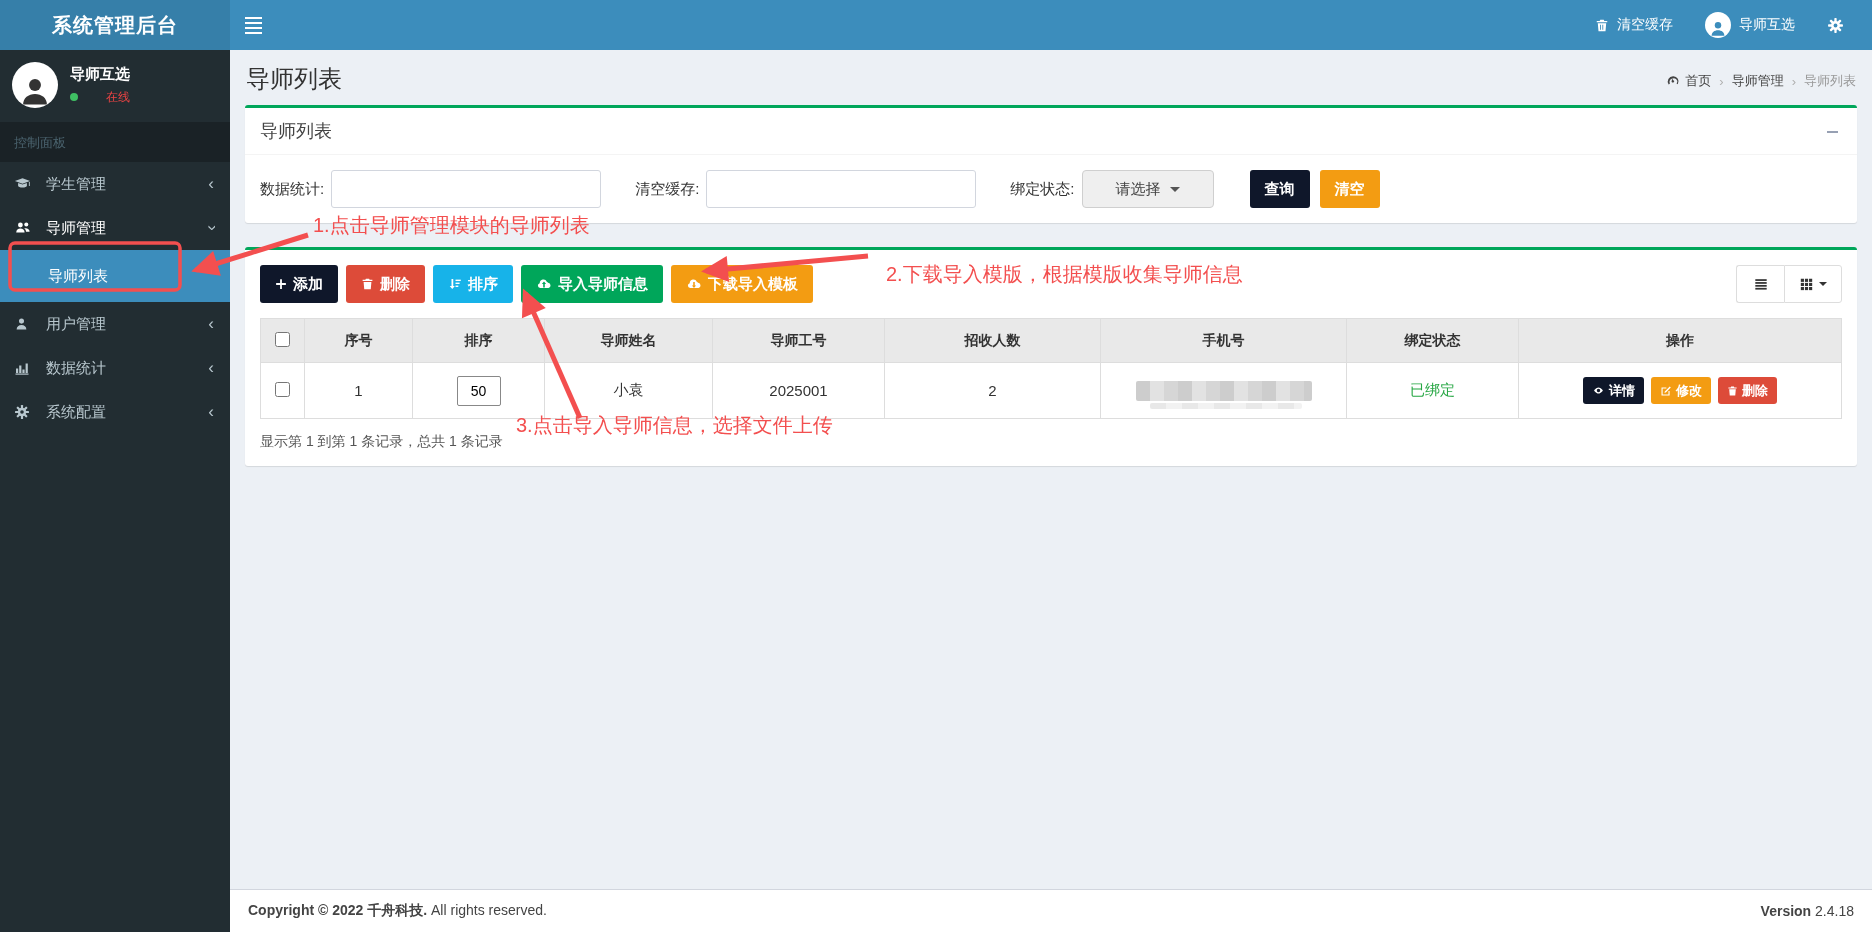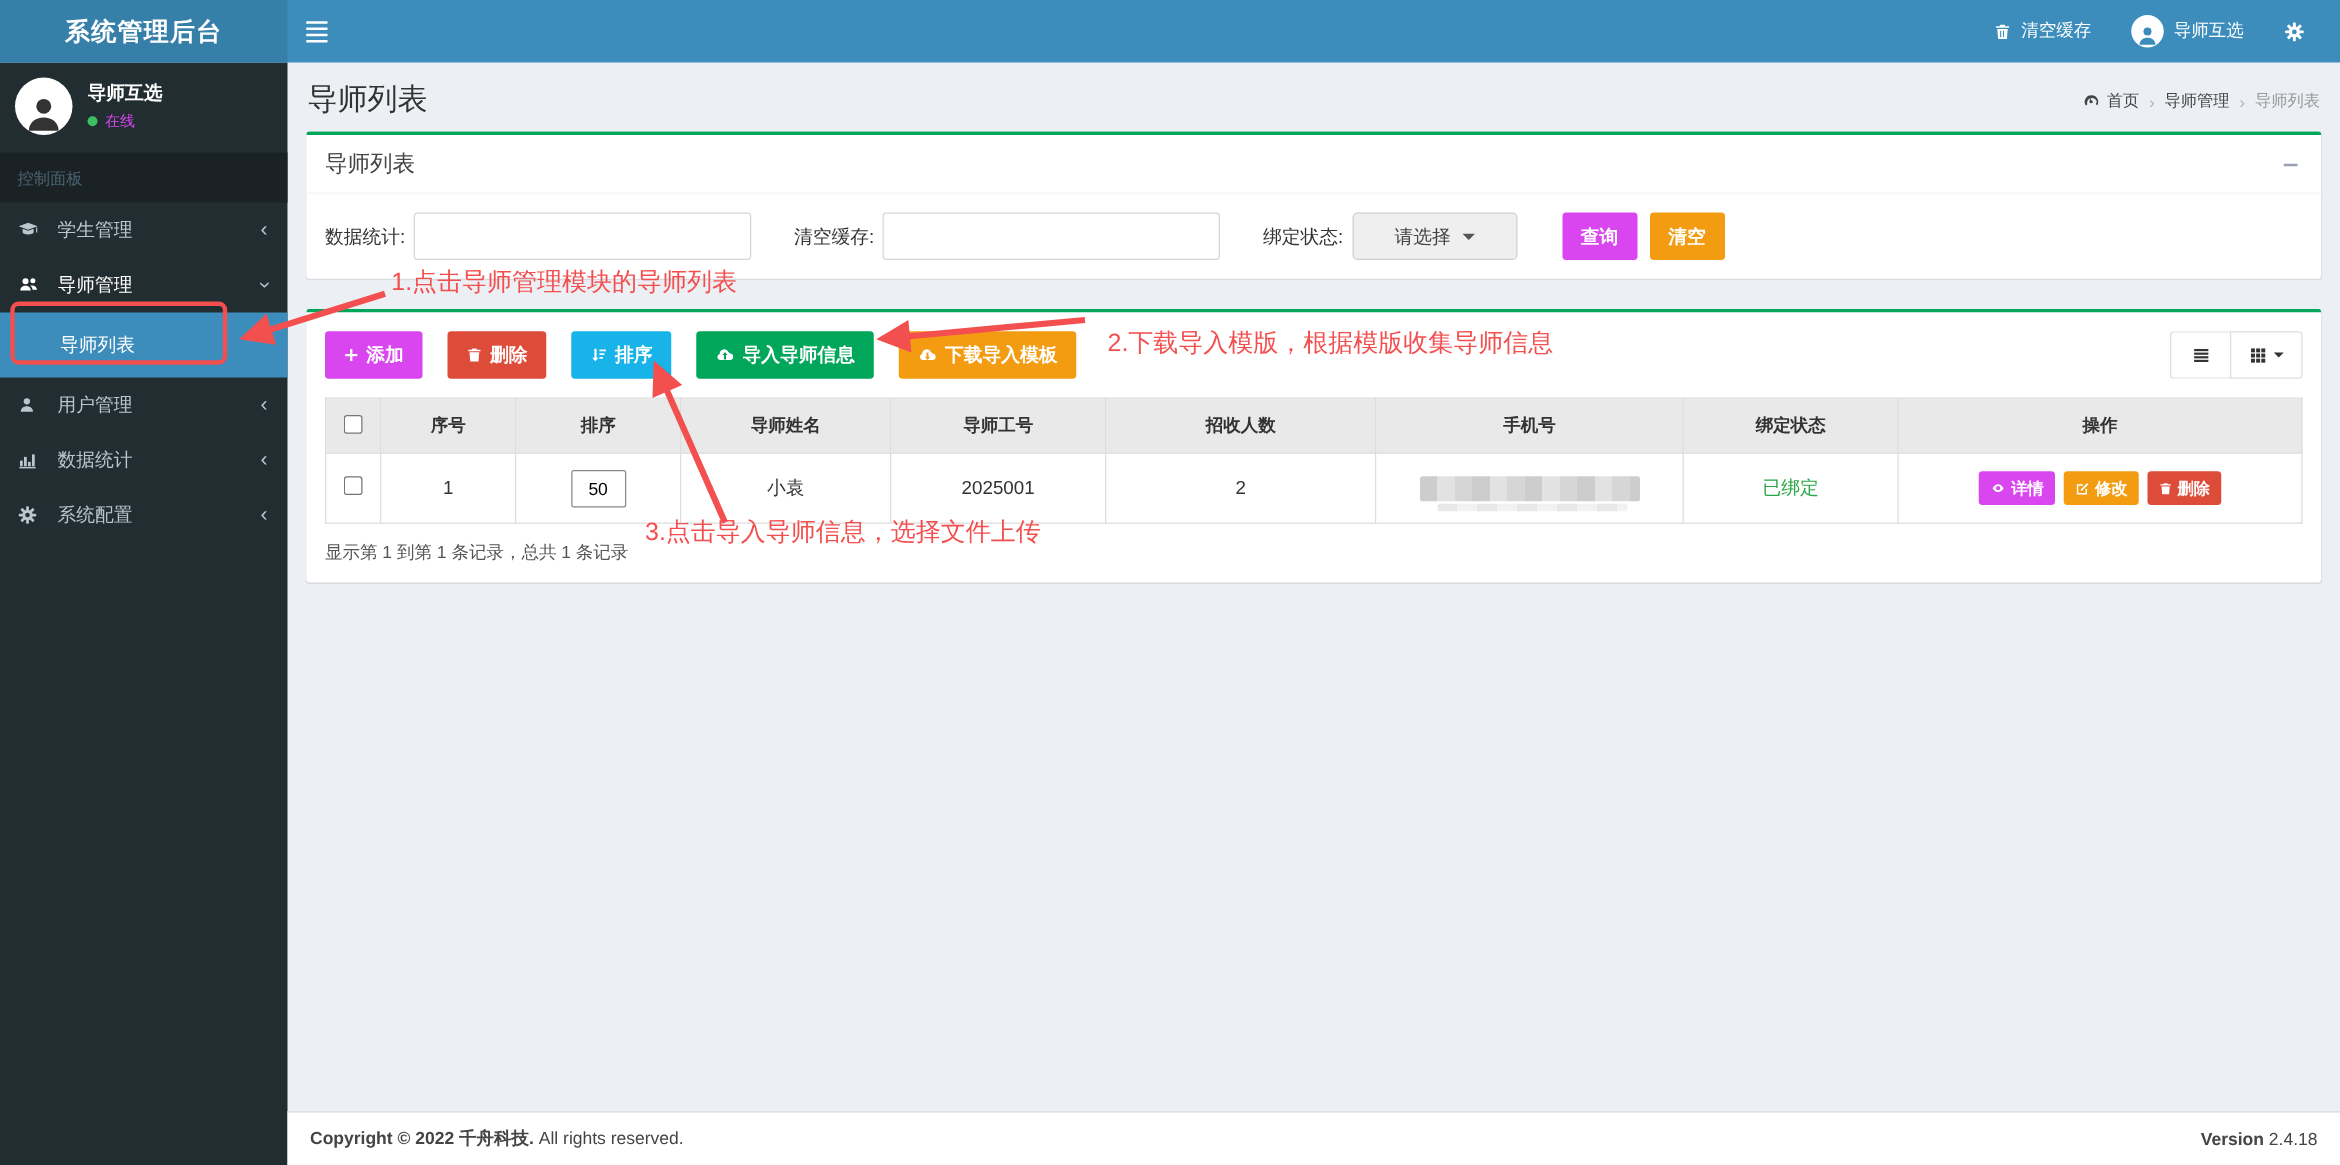--- a/index.html
+++ b/index.html
@@ -16,21 +16,21 @@
   .hamburger { width:46px; height:50px; display:flex; flex-direction:column; justify-content:center; align-items:center; gap:3px; cursor:pointer; }
   .hamburger i { width:17px; height:2px; background:#fff; display:block; }
   .nav-right { display:flex; align-items:center; height:50px; }
   .nav-item { display:flex; align-items:center; gap:8px; color:#fff; font-size:14px; padding:0 16px; height:50px; cursor:pointer; }
   .nav-avatar { width:26px; height:26px; border-radius:50%; background:#fff; display:flex; align-items:flex-end; justify-content:center; overflow:hidden; }
   
   .sidebar { position:absolute; top:50px; left:0; bottom:0; width:230px; background:#222d32; z-index:9; }
   .user-panel { display:flex; align-items:center; gap:12px; padding:12px 12px 14px 12px; }
   .user-avatar { width:46px; height:46px; border-radius:50%; background:#fff; overflow:hidden; display:flex; align-items:flex-end; justify-content:center; }
   .user-name { color:#fff; font-weight:bold; font-size:15px; margin-bottom:5px; }
-  .user-status { color:#d946ef; font-size:12px; display:flex; align-items:center; gap:6px; }
+  .user-status { color:#ef4444; font-size:12px; display:flex; align-items:center; gap:6px;justify-content:space-between; }
   .dot { width:8px; height:8px; border-radius:50%; background:#3fbf63; display:inline-block; }
   .side-label { color:#4b646f; font-size:13px; padding:12px 14px 10px 14px; background:#1a2226; }
   .menu-item { height:44px; display:flex; align-items:center; color:#b8c7ce; font-size:15px; padding:0 14px; cursor:pointer; position:relative; }
   .menu-item .mi-icon { width:24px; margin-right:8px; display:flex; align-items:center; }
   .menu-item .chev { position:absolute; right:16px; font-size:17px; color:#b8c7ce; }
   .chev-down { display:inline-block; transform:rotate(-90deg); }
   .menu-item.expanded { color:#fff; }
   .submenu-item { height:52px; display:flex; align-items:center; background:#3c8dbc; color:#fff; font-size:15px; padding-left:48px; cursor:pointer; }
   
   .main { position:absolute; left:230px; top:50px; right:0; bottom:43px; background:#ecf0f5; }
@@ -49,30 +49,30 @@
   
   .search-form { display:flex; align-items:center; }
   .f-label { font-size:15px; color:#333; margin-right:7px; white-space:nowrap; }
   .f-input { width:270px; height:38px; border:1px solid #d2d6de; border-radius:3px; padding:0 10px; font-size:14px; outline:none; }
   .f-gap { width:34px; }
   .select-btn { width:132px; height:38px; background:#efefef; border:1px solid #cfcfcf; border-radius:4px; color:#444;
                 display:flex; align-items:center; justify-content:center; gap:9px; font-size:15px; cursor:pointer; }
   .caret { width:0; height:0; border-left:5px solid transparent; border-right:5px solid transparent; border-top:5px solid #555; }
   .btn { border:none; border-radius:3px; color:#fff; font-size:15px; font-weight:600; cursor:pointer;
          display:inline-flex; align-items:center; justify-content:center; gap:6px; height:38px; padding:0 15px; }
-  .btn-green  { background:#d946ef; }
+  .btn-green  { background:#0f172a; }
   .btn-green2 { background:#00a65a; }
   .btn-red    { background:#dd4b39; }
   .btn-info   { background:#17b3e9; }
   .btn-warn   { background:#f39c12; }
   .search-btns { margin-left:36px; display:flex; gap:10px; }
   
   .box2 { margin-top:24px; }
   .toolbar { display:flex; align-items:flex-start; justify-content:space-between; }
-  .toolbar-left { display:flex; gap:20px; }
+  .toolbar-left { display:flex; gap:8px; }
   .view-group { display:flex; }
   .view-btn { width:48px; height:38px; background:#fff; border:1px solid #ddd; display:flex; align-items:center; justify-content:center; gap:5px; cursor:pointer; color:#333; }
   .view-btn:first-child { border-radius:3px 0 0 3px; border-right:none; }
   .view-btn:last-child { border-radius:0 3px 3px 0; width:58px; }
   .caret-sm { width:0; height:0; border-left:4px solid transparent; border-right:4px solid transparent; border-top:4px solid #333; }
   
   table { width:100%; border-collapse:collapse; margin-top:15px;padding-left:38px; }
   th,td { border:1px solid #ddd; text-align:center; }
   th { background:#e9e9e9; height:44px; font-size:14px; font-weight:bold; color:#333; }
   td { height:56px; font-size:15px; color:#333; background:#fff; }

